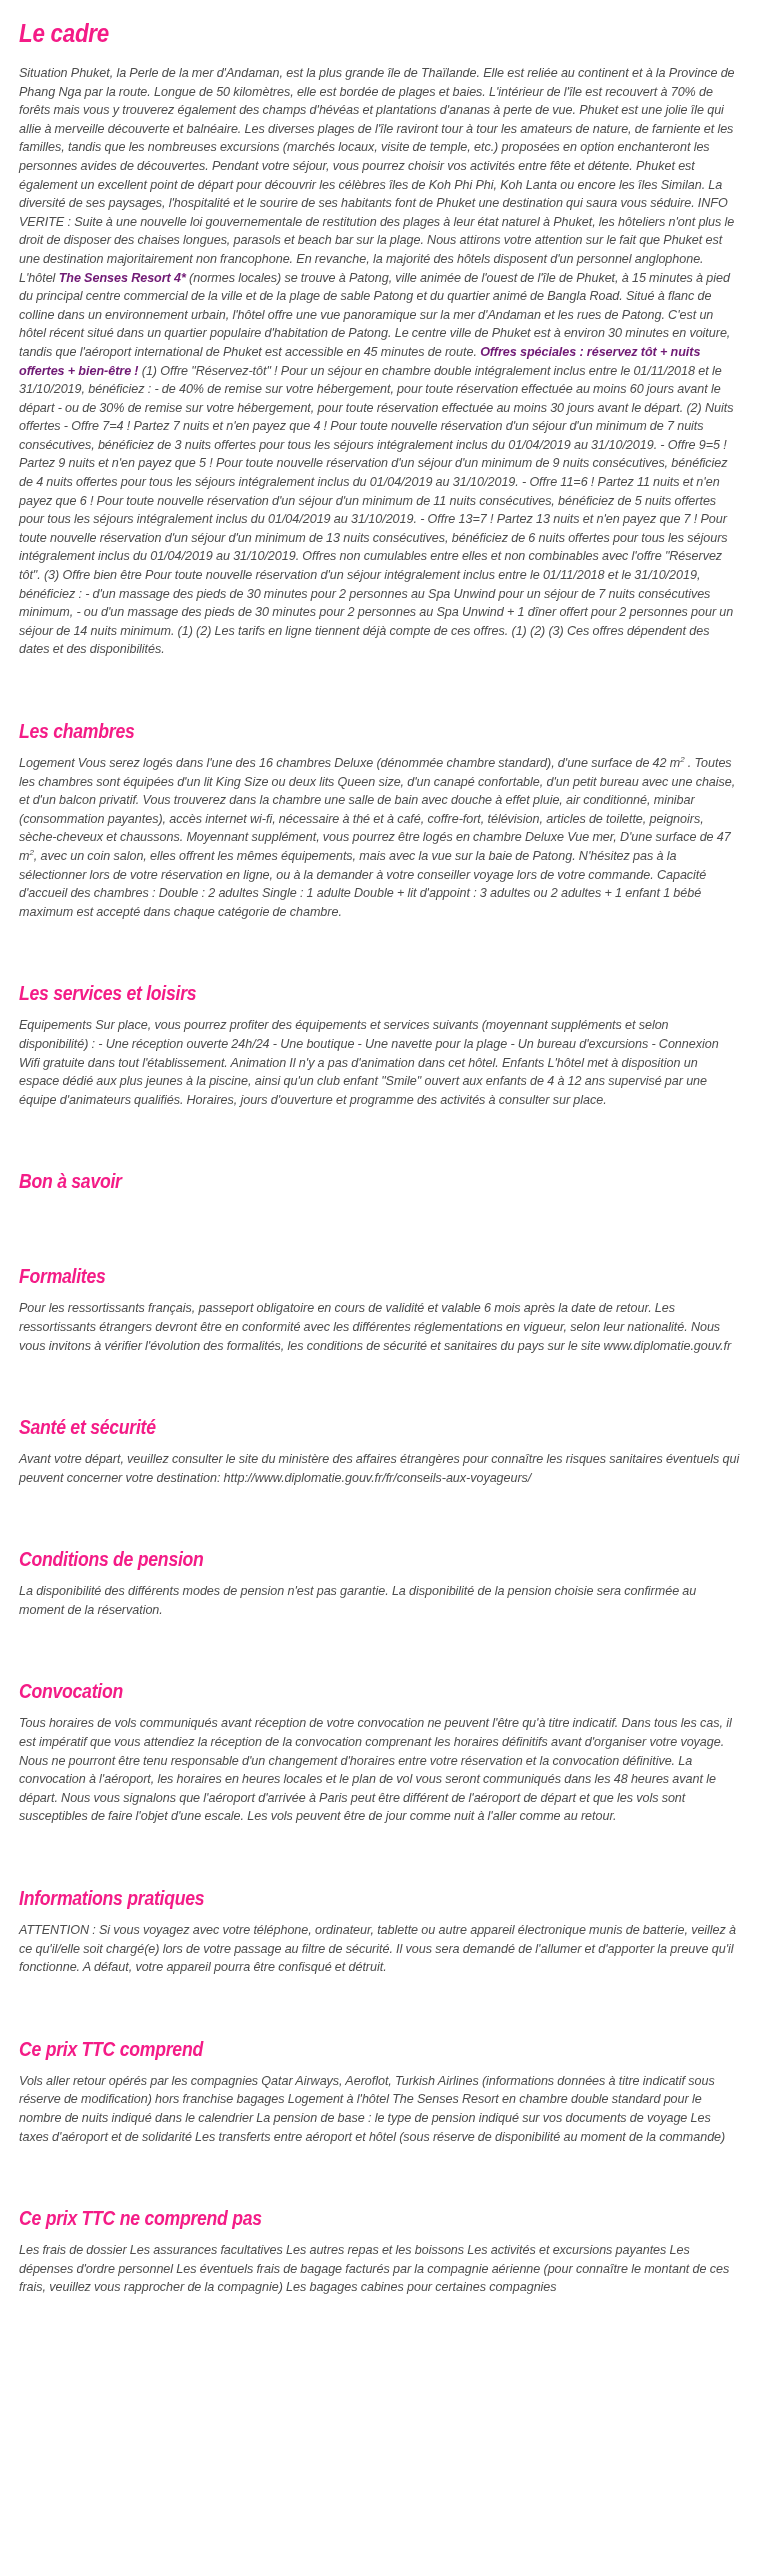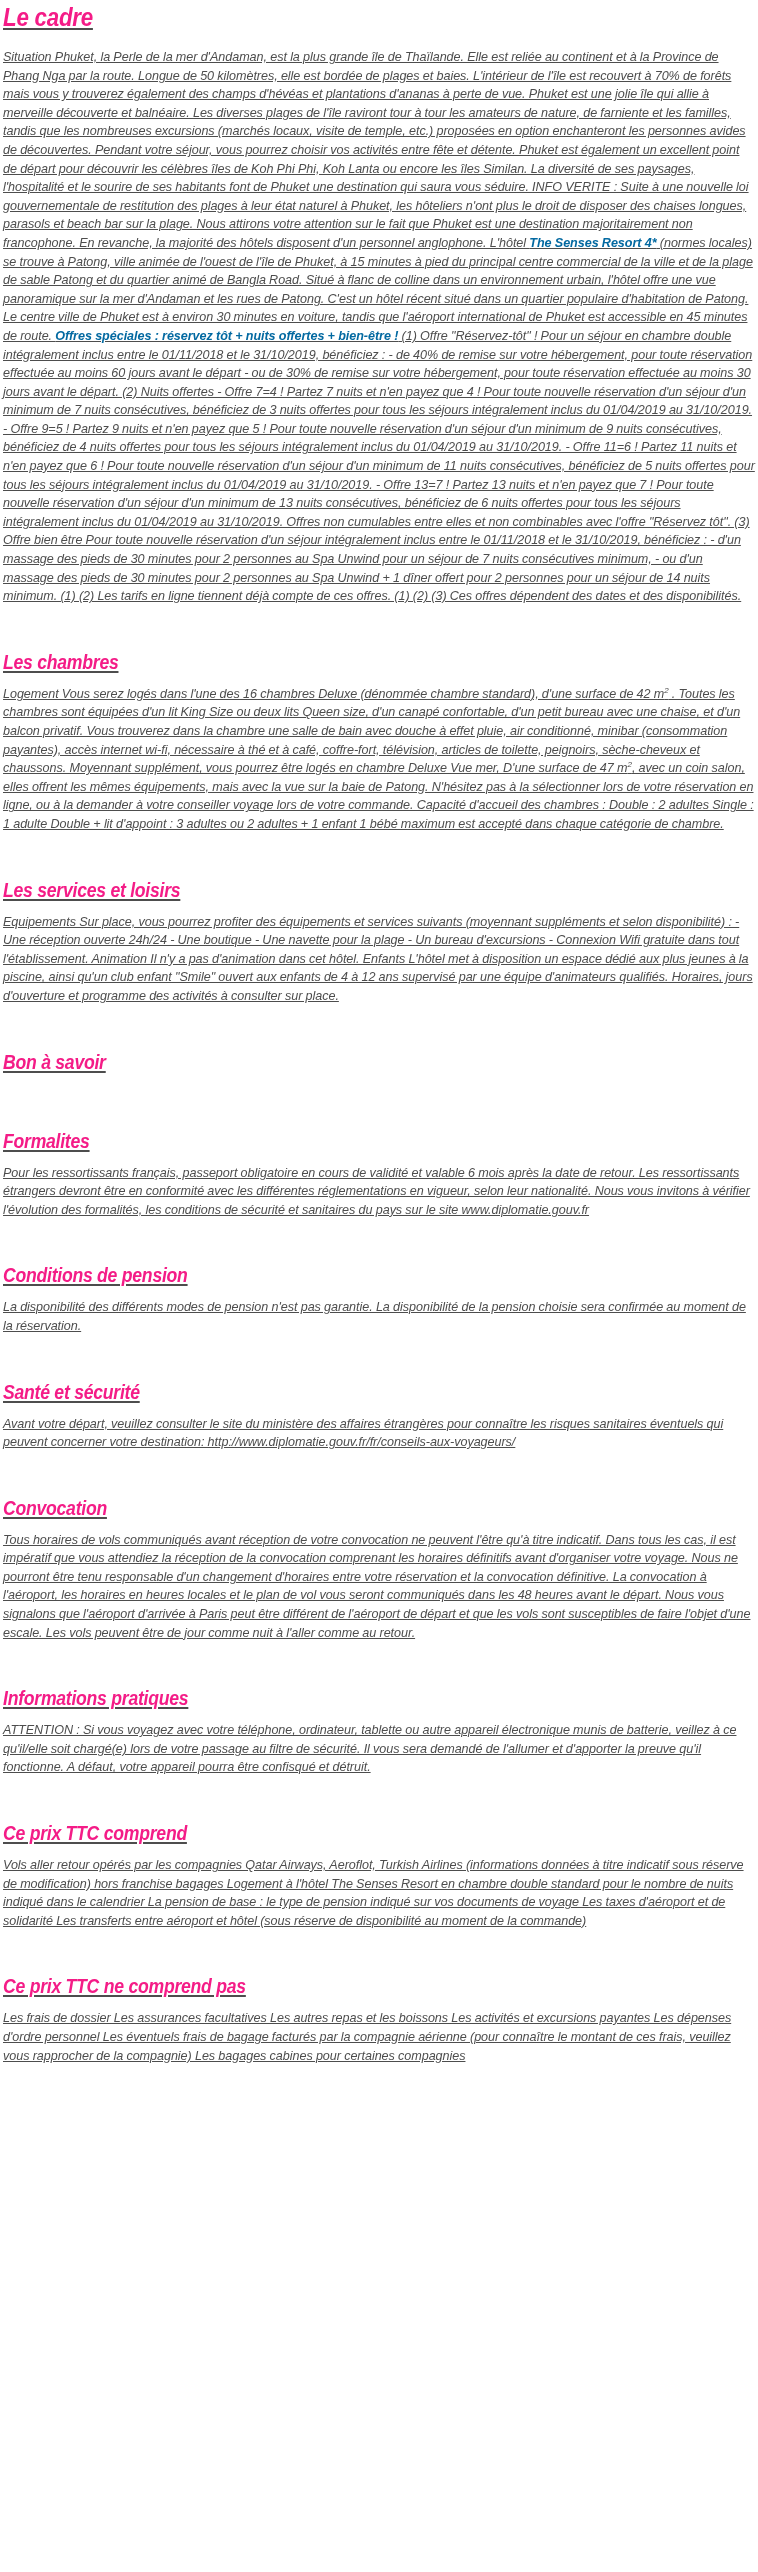--- a/index.html
+++ b/index.html
@@ -13,22 +13,21 @@
     color: #4d4d4d;
     -webkit-font-smoothing: antialiased;
   }
   .page {
     width: 758px;
     box-sizing: border-box;
     padding: 0 2px 0 3px;
     position: relative;
   }
   .section {
-    margin: 0;
-    text-decoration: underline;
+    margin: 16px;
   }
   h2.sec-title {
     font-family: "Liberation Sans", "DejaVu Sans", sans-serif;
     font-style: italic;
     font-weight: bold;
     color: #f41c87;
     margin: 0;
     padding: 0;
     letter-spacing: -0.3px;
     transform: scaleX(0.86);
@@ -50,21 +49,21 @@
     line-height: 18.6px;
     margin: 0;
     padding: 0;
     color: #4d4d4d;
     text-align: left;
     letter-spacing: -0.05px;
     word-spacing: -0.2px;
   }
   p.body b {
     font-weight: bold;
-    color: #0369a1;
+    color: #701a75;
   }
   .gap-after-title-big { height: 16px; }
   .gap-after-title { height: 11px; }
   .gap-between-sections { height: 44px; }
   sup {
     font-size: 8px;
     vertical-align: super;
     line-height: 0;
   }
 </style>
@@ -96,29 +95,29 @@
         <div class="gap-after-title"></div>
       </div>
       <div class="section">
         <div class="gap-between-sections"></div>
         <h2 class="sec-title sub">Formalites</h2>
         <div class="gap-after-title"></div>
         <p class="body">Pour les ressortissants français, passeport obligatoire en cours de validité et valable 6 mois après la date de retour. Les ressortissants étrangers devront être en conformité avec les différentes réglementations en vigueur, selon leur nationalité. Nous vous invitons à vérifier l'évolution des formalités, les conditions de sécurité et sanitaires du pays sur le site www.diplomatie.gouv.fr</p>
       </div>
       <div class="section">
         <div class="gap-between-sections"></div>
+        <h2 class="sec-title sub">Santé et sécurité</h2>
+        <div class="gap-after-title"></div>
+        <p class="body">Avant votre départ, veuillez consulter le site du ministère des affaires étrangères pour connaître les risques sanitaires éventuels qui peuvent concerner votre destination: http://www.diplomatie.gouv.fr/fr/conseils-aux-voyageurs/</p>
+      </div>
+      <div class="section">
+        <div class="gap-between-sections"></div>
         <h2 class="sec-title sub">Conditions de pension</h2>
         <div class="gap-after-title"></div>
         <p class="body">La disponibilité des différents modes de pension n'est pas garantie. La disponibilité de la pension choisie sera confirmée au moment de la réservation.</p>
-      </div>
-      <div class="section">
-        <div class="gap-between-sections"></div>
-        <h2 class="sec-title sub">Santé et sécurité</h2>
-        <div class="gap-after-title"></div>
-        <p class="body">Avant votre départ, veuillez consulter le site du ministère des affaires étrangères pour connaître les risques sanitaires éventuels qui peuvent concerner votre destination: http://www.diplomatie.gouv.fr/fr/conseils-aux-voyageurs/</p>
       </div>
       <div class="section">
         <div class="gap-between-sections"></div>
         <h2 class="sec-title sub">Convocation</h2>
         <div class="gap-after-title"></div>
         <p class="body">Tous horaires de vols communiqués avant réception de votre convocation ne peuvent l'être qu'à titre indicatif. Dans tous les cas, il est impératif que vous attendiez la réception de la convocation comprenant les horaires définitifs avant d'organiser votre voyage. Nous ne pourront être tenu responsable d'un changement d'horaires entre votre réservation et la convocation définitive. La convocation à l'aéroport, les horaires en heures locales et le plan de vol vous seront communiqués dans les 48 heures avant le départ. Nous vous signalons que l'aéroport d'arrivée à Paris peut être différent de l'aéroport de départ et que les vols sont susceptibles de faire l'objet d'une escale. Les vols peuvent être de jour comme nuit à l'aller comme au retour.</p>
       </div>
       <div class="section">
         <div class="gap-between-sections"></div>
         <h2 class="sec-title sub">Informations pratiques</h2>

